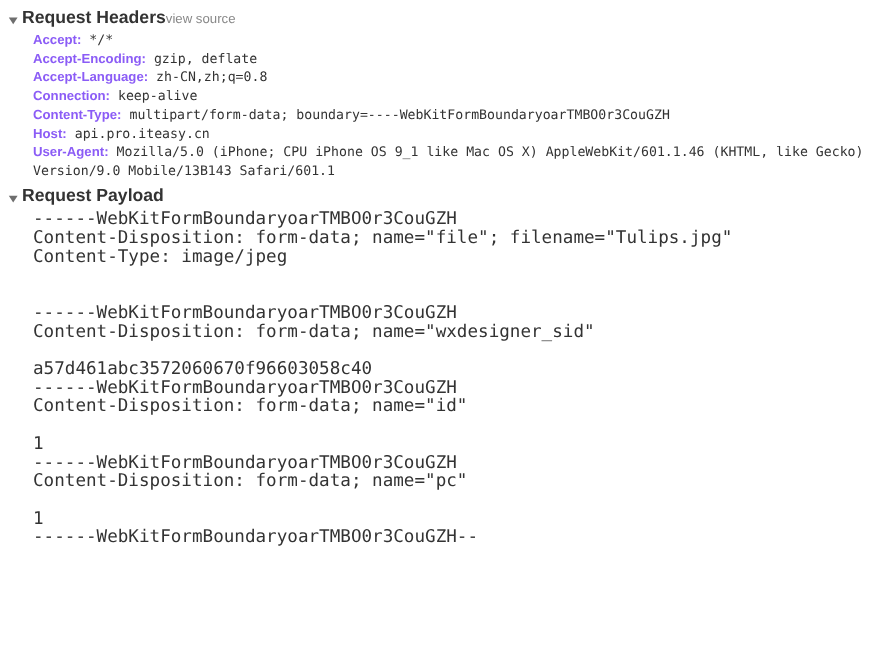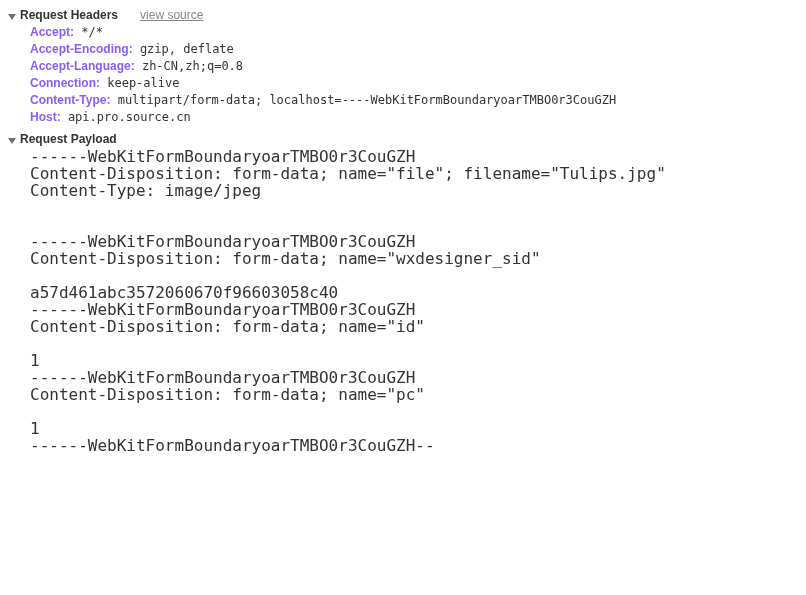--- a/index.html
+++ b/index.html
@@ -25,28 +25,26 @@
     border-left: 4px solid transparent;
     border-right: 4px solid transparent;
     border-top: 6px solid #6e6e6e;
     margin-right: 4px;
     position: relative;
     top: 1px;
   }
   .section-title {
     font-weight: bold;
     color: #333;
-    font-size: 12px;
+    font-size: 16px;
   }
   .view-source {
-    margin-left: 22px;
     color: #888;
     font-size: 12px;
     cursor: pointer;
-    text-decoration: underline;
   }
   .header-list {
     padding-left: 22px;
   }
   .header-line {
     line-height: 17px;
     word-break: break-all;
   }
   .h-name {
     font-weight: bold;
@@ -73,22 +71,23 @@
   <div class="section-header">
     <span class="disclosure-tri"></span>
     <span class="section-title">Request Headers</span>
     <span class="view-source">view source</span>
   </div>
   <div class="header-list">
     <div class="header-line"><span class="h-name">Accept:</span><span class="h-value"> */*</span></div>
     <div class="header-line"><span class="h-name">Accept-Encoding:</span><span class="h-value"> gzip, deflate</span></div>
     <div class="header-line"><span class="h-name">Accept-Language:</span><span class="h-value"> zh-CN,zh;q=0.8</span></div>
     <div class="header-line"><span class="h-name">Connection:</span><span class="h-value"> keep-alive</span></div>
-    <div class="header-line"><span class="h-name">Content-Type:</span><span class="h-value"> multipart/form-data; localhost=----WebKitFormBoundaryoarTMBO0r3CouGZH</span></div>
-    <div class="header-line"><span class="h-name">Host:</span><span class="h-value"> api.pro.source.cn</span></div>
+    <div class="header-line"><span class="h-name">Content-Type:</span><span class="h-value"> multipart/form-data; boundary=----WebKitFormBoundaryoarTMBO0r3CouGZH</span></div>
+    <div class="header-line"><span class="h-name">Host:</span><span class="h-value"> api.pro.iteasy.cn</span></div>
+    <div class="header-line"><span class="h-name">User-Agent:</span><span class="h-value"> Mozilla/5.0 (iPhone; CPU iPhone OS 9_1 like Mac OS X) AppleWebKit/601.1.46 (KHTML, like Gecko) Version/9.0 Mobile/13B143 Safari/601.1</span></div>
   </div>
 </div>
 
 <div class="section">
   <div class="section-header">
     <span class="disclosure-tri"></span>
     <span class="section-title">Request Payload</span>
   </div>
   <div class="payload-body">------WebKitFormBoundaryoarTMBO0r3CouGZH
 Content-Disposition: form-data; name="file"; filename="Tulips.jpg"

